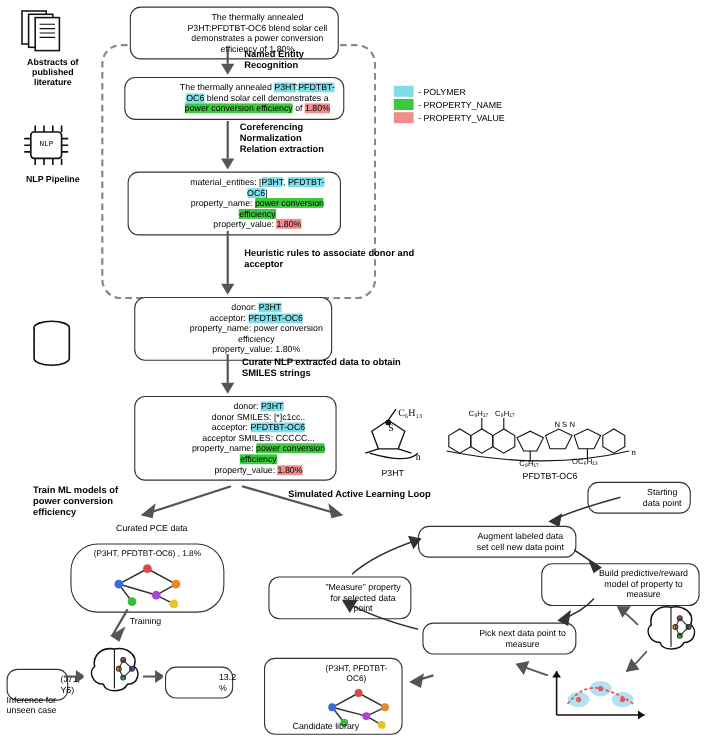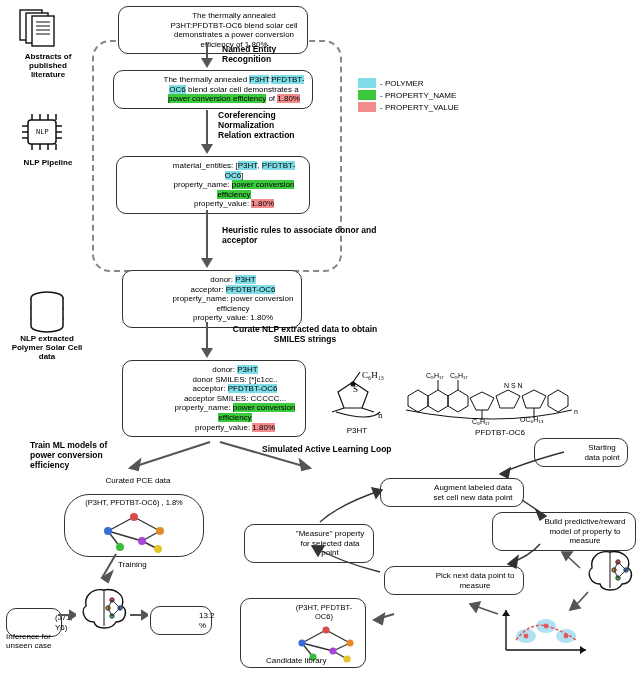--- a/index.html
+++ b/index.html
@@ -66,21 +66,20 @@
 
 <div class="abs" style="left:10px; top:290px; width:74px;">
   <svg width="44" height="44" viewBox="0 0 44 44" style="display:block;margin:0 auto;">
     <g fill="#fff" stroke="#111" stroke-width="1.5">
       <ellipse cx="22" cy="8" rx="16" ry="6"></ellipse>
       <path d="M6 8 v10 a16 6 0 0 0 32 0 V8"></path>
       <path d="M6 18 v10 a16 6 0 0 0 32 0 V18"></path>
       <path d="M6 28 v8 a16 6 0 0 0 32 0 V28"></path>
     </g>
   </svg>
-  <div class="icon-label">NLP extracted Polymer Solar Cell data</div>
 </div>
 
 <div class="abs dashgroup" style="left:92px; top:40px; width:250px; height:232px;"></div>
 
 <div class="abs box box-sm" style="left:118px; top:6px; width:190px;">
   <span>The thermally annealed </span><span>P3HT:PFDTBT-OC6</span><span> blend solar cell demonstrates a power conversion efficiency of </span><span>1.80%</span>
 </div>
 
 <div class="abs" style="left:206px; top:44px; width:2px; height:14px; background:#555;"></div>
 <div class="abs arrow-down" style="left:200px; top:58px; width:14px;"></div>
@@ -123,21 +122,21 @@
 
 <div class="abs box box-sm" style="left:122px; top:270px; width:180px;">
   <div><span>donor: </span><span class="hl-poly">P3HT</span></div>
   <div><span>acceptor: </span><span class="hl-poly">PFDTBT-OC6</span></div>
   <div>property_name: power conversion efficiency</div>
   <div>property_value: 1.80%</div>
 </div>
 
 <div class="abs" style="left:206px; top:322px; width:2px; height:26px; background:#555;"></div>
 <div class="abs arrow-down" style="left:200px; top:348px; width:14px;"></div>
-<div class="abs step-label" style="left:220px; top:324px; width:170px;text-align:center;">Curate NLP extracted data to obtain SMILES strings</div>
+<div class="abs step-label" style="left:220px; top:324px; width:170px;">Curate NLP extracted data to obtain SMILES strings</div>
 
 <div class="abs box box-sm" style="left:122px; top:360px; width:184px;">
   <div><span>donor: </span><span class="hl-poly">P3HT</span></div>
   <div>donor SMILES: [*]c1cc..</div>
   <div><span>acceptor: </span><span class="hl-poly">PFDTBT-OC6</span></div>
   <div>acceptor SMILES: CCCCC...</div>
   <div><span>property_name: </span><span class="hl-prop">power conversion efficiency</span></div>
   <div><span>property_value: </span><span class="hl-val">1.80%</span></div>
 </div>
 

